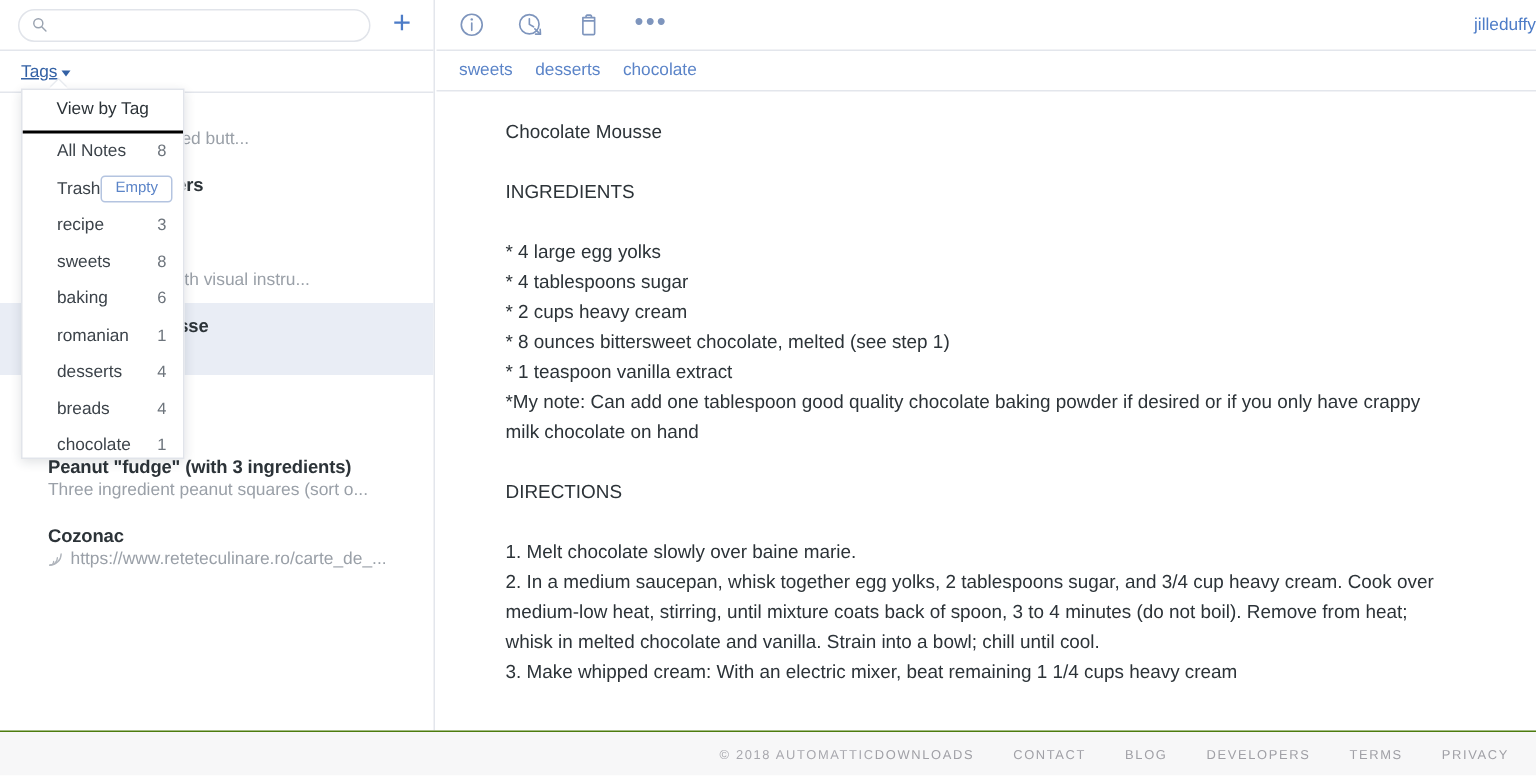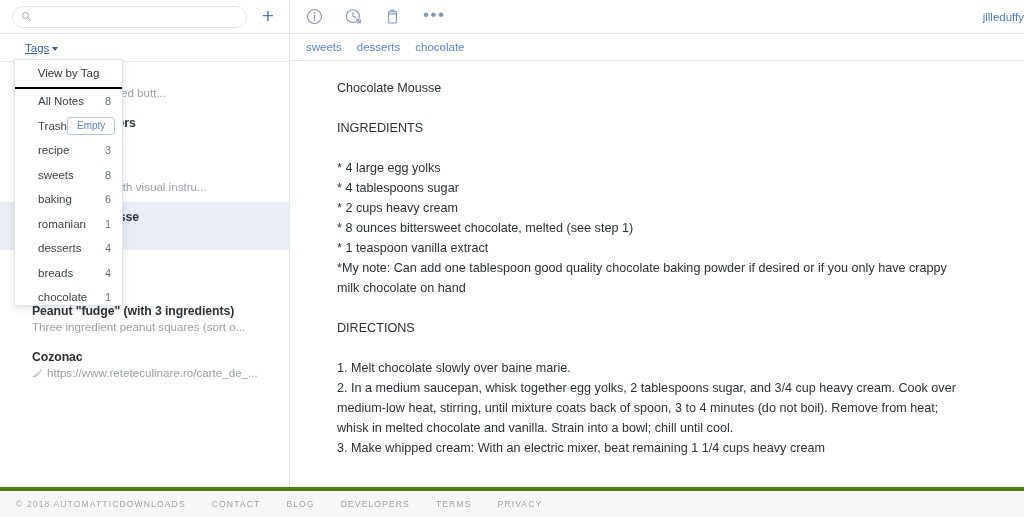--- a/index.html
+++ b/index.html
@@ -32,21 +32,21 @@
   }
   .search-box input::placeholder { color: #b7bcc4; }
   .mag { width: 11px; height: 11px; flex: 0 0 auto; }
   .plus-btn {
     width: 22px; height: 22px; display: flex; align-items: center; justify-content: center;
     color: #4d7cc7; font-size: 21px; line-height: 1; font-weight: 300; cursor: pointer;
     user-select: none; padding-bottom: 3px;
   }
   .left-divider { height: 1px; background: #e3e6ec; }
 
-  .tags-row { height: 27px; display: flex; align-items: center; padding-left: 25px; }
+  .tags-row { height: 27px; display: flex; align-items: center; padding-left: 14px; }
   .tags-link {
     font-size: 11.5px; color: #3361a5; text-decoration: underline;
     cursor: pointer; display: inline-flex; align-items: center; gap: 3px;
   }
   .caret-down {
     width: 0; height: 0; border-left: 3.5px solid transparent;
     border-right: 3.5px solid transparent; border-top: 4px solid #3361a5;
     margin-top: 2px;
   }
 
@@ -117,22 +117,22 @@
   .tag-chip { font-size: 11.5px; color: #5b84c8; cursor: pointer; }
   .note-body {
     padding: 17px 60px 0 46px; font-size: 12.6px; line-height: 20px;
     color: #2c3338; white-space: pre-wrap; word-wrap: break-word;
     height: 427px; overflow: hidden;
   }
 
   
   .footer {
     position: absolute; left: 0; bottom: 0; width: 1024px; height: 30px;
-    background: #f7f7f8; border-top: 4px solid #4d7c0f;
-    display: flex; align-items: center; justify-content: flex-start;
+    background: #f7f7f8; border-top: 1px solid #4d7c0f;
+    display: flex; align-items: center; justify-content: flex-end;
     padding: 0 18px 0 16px;
   }
   .copyright {
     font-size: 8.6px; color: #a8a8ae; letter-spacing: 1.1px;
     display: flex; align-items: center; gap: 6px;
   }
   .footer-links { display: flex; gap: 26px; }
   .footer-links a {
     font-size: 8.6px; color: #a0a0a6; letter-spacing: 1.1px;
     text-decoration: none; cursor: pointer;

